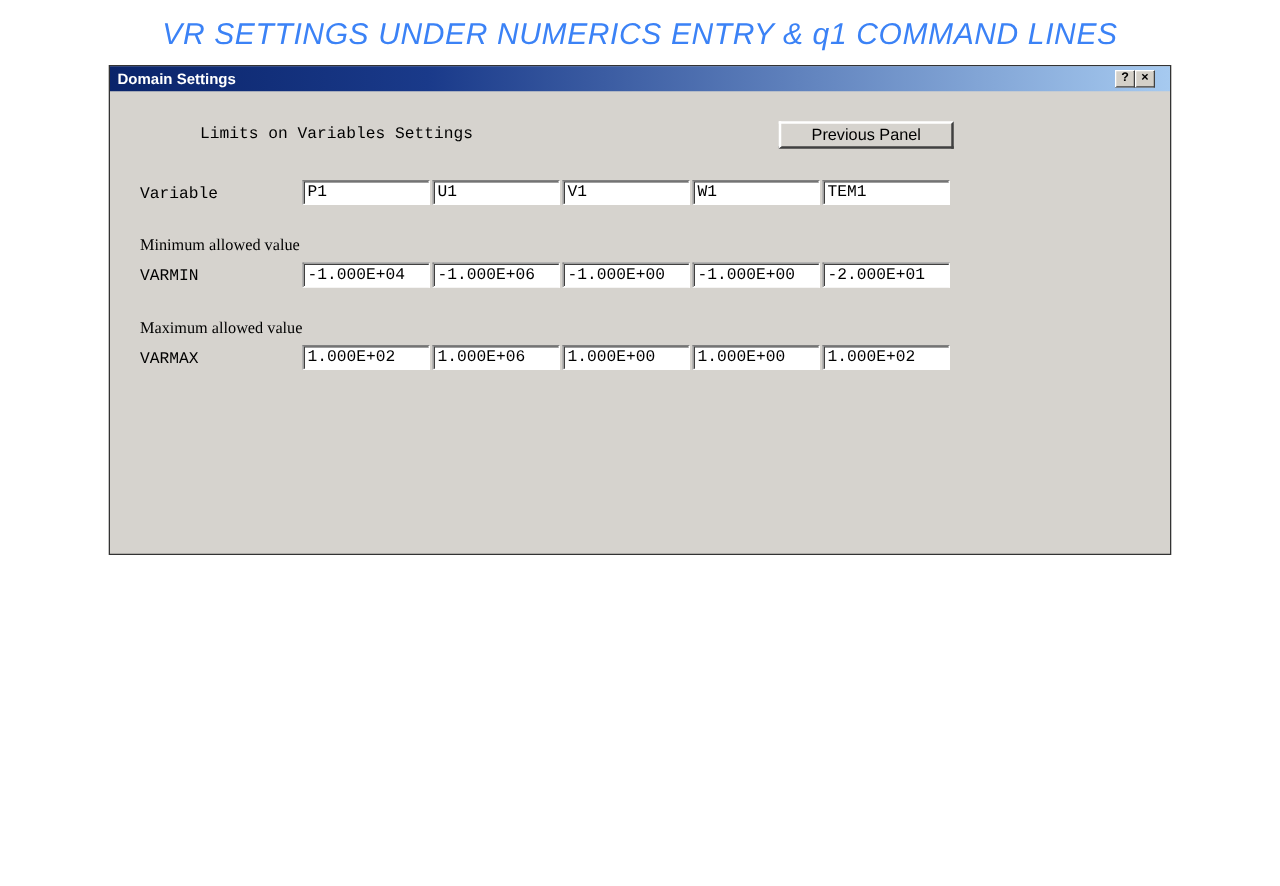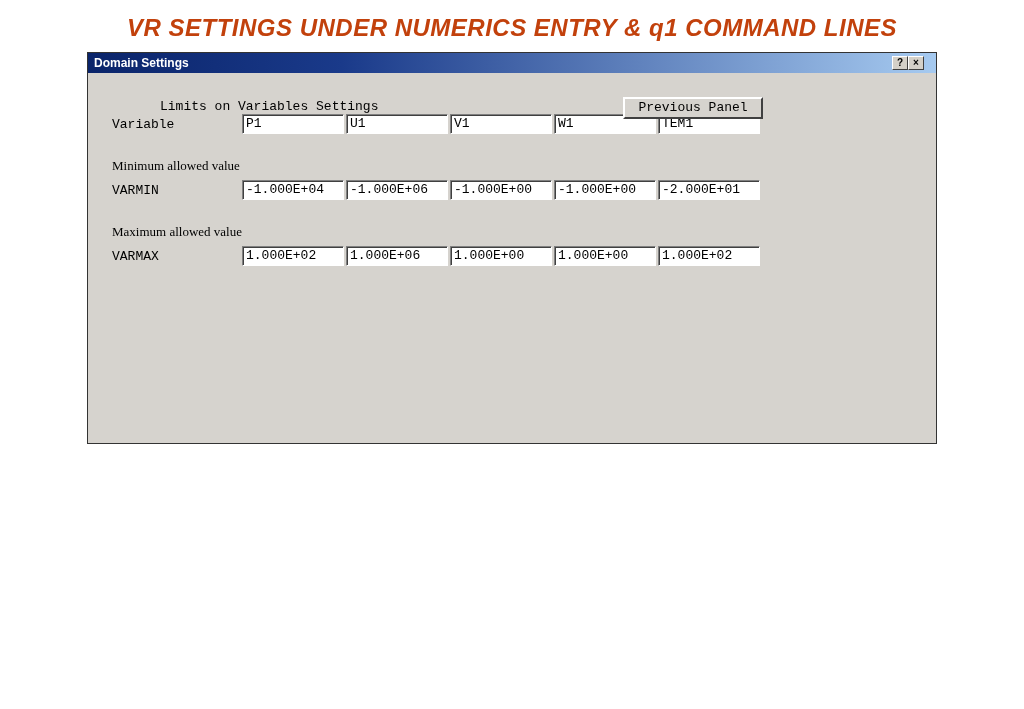--- a/index.html
+++ b/index.html
@@ -7,22 +7,22 @@
     margin: 0;
     padding: 0;
     background: #ffffff;
     font-family: Arial, sans-serif;
     width: 1024px;
     height: 709px;
     overflow: hidden;
   }
   .page-heading {
     text-align: center;
-    color: #c2410c;
-    font-weight: bold;
+    color: #3b82f6;
+    font-weight: normal;
     font-size: 24px;
     padding: 14px 0 10px 0;
     font-style: italic;
     letter-spacing: 0.5px;
   }
   .window {
     position: relative;
     margin: 0 auto;
     width: 850px;
     border: 1px solid #333;
@@ -65,37 +65,38 @@
     padding: 26px 24px 40px 24px;
     font-family: "Courier New", monospace;
     font-size: 13px;
     color: #000;
     position: relative;
     min-height: 370px;
   }
   .header-row {
     display: flex;
     align-items: center;
+    margin-bottom: 30px;
   }
   .panel-title {
     margin-left: 48px;
     flex: 0 0 auto;
   }
   .prev-btn {
     position: absolute;
     left: 535px;
     top: 24px;
     width: 140px;
     height: 22px;
     background: #d6d3ce;
     border-top: 2px solid #ffffff;
     border-left: 2px solid #ffffff;
     border-right: 2px solid #404040;
     border-bottom: 2px solid #404040;
-    font-family: Liberation Mono, monospace;
+    font-family: Liberation Sans, sans-serif;
     font-size: 13px;
     text-align: center;
     line-height: 18px;
     cursor: default;
   }
   .note {
     margin: 18px 0 30px 0;
   }
   .row {
     display: flex;

